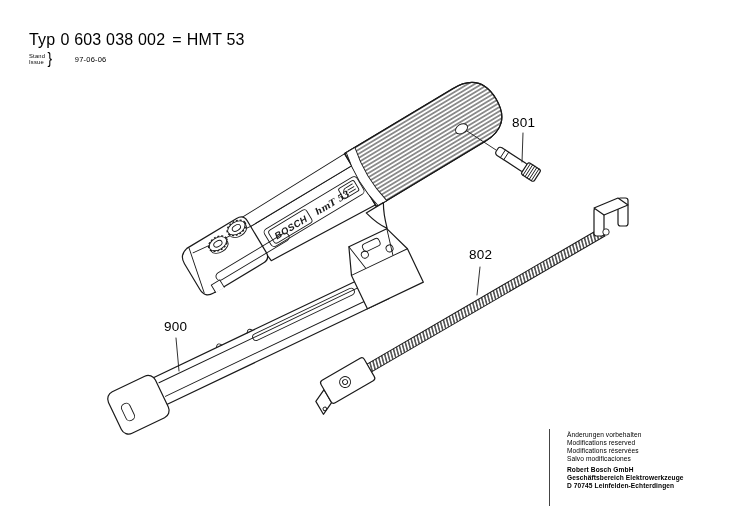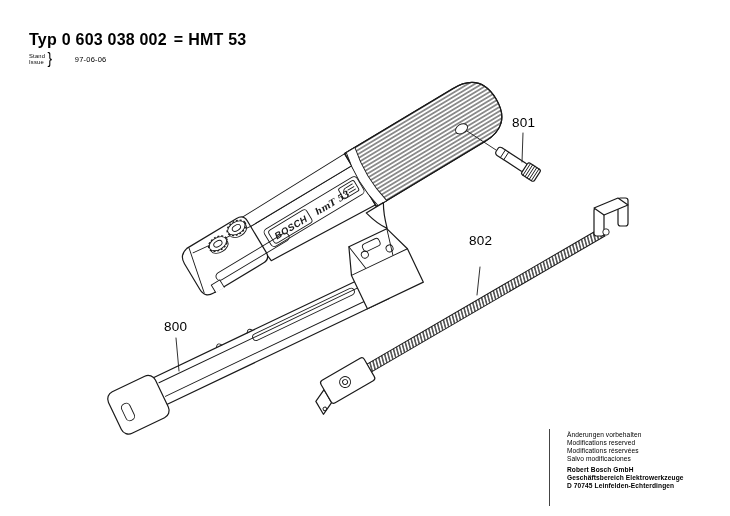--- a/index.html
+++ b/index.html
@@ -1,21 +1,21 @@
 <!DOCTYPE html>
 <html><head>
 <meta charset="utf-8">
 <style>
   html,body { margin:0; padding:0; background:#fff; }
   .page {
     position:relative; width:730px; height:516px; background:#ffffff;
     font-family:"Liberation Sans", sans-serif; color:#000; overflow:hidden;
   }
   
-  .typ-line { position:absolute; left:29px; top:31px; font-size:16px; font-weight:bold; letter-spacing:.2px; white-space:nowrap; }
+  .typ-line { position:absolute; left:29px; top:31px; font-size:16px; font-weight:normal; letter-spacing:.2px; white-space:nowrap; }
   .typ-line .eq { margin-left:7px; }
   .typ-line .num { margin-left:5px; }
   .typ-line .model { margin-left:5px; }
   .stand-row { position:absolute; left:29px; top:49px; display:flex; align-items:center; }
   .stand-col { display:flex; flex-direction:column; font-size:5.8px; line-height:6.4px; letter-spacing:.2px; }
   .brace { font-size:17px; font-weight:300; margin:0 3px 0 2px; transform:scaleX(.8); }
   .issue-date { font-size:7.5px; letter-spacing:.2px;padding-left:19px; }
   
   .part-label { position:absolute; font-size:13.5px; font-weight:normal; letter-spacing:.3px; }
   
@@ -140,23 +140,23 @@
       <rect class="wh" x="26" y="2" width="10" height="28" rx="2.5"></rect>
       <path class="wh" d="M2,12 L26,2 L36,9 L12,19 Z"></path>
       <circle class="wh-t" cx="14" cy="36" r="3.2"></circle>
     </g>
 
     <path class="ln-t" d="M176,338 L179,371"></path>
     <path class="ln-t" d="M523,133 L522,162"></path>
     <path class="ln-t" d="M480,267 L477,295"></path>
   </svg>
 
-  <div class="part-label" style="left:164px; top:319px;">800</div>
+  <div class="part-label" style="left:164px; top:319px;">900</div>
   <div class="part-label" style="left:512px; top:115px;">801</div>
-  <div class="part-label" style="left:469px; top:233px;">802</div>
+  <div class="part-label" style="left:469px; top:247px;">802</div>
 
   <div class="footer-rule"></div>
   <div class="footer-text">
     <div>Änderungen vorbehalten</div>
     <div>Modifications reserved</div>
     <div>Modifications réservées</div>
     <div>Salvo modificaciones</div>
     <div class="company">
       <div>Robert Bosch GmbH</div>
       <div>Geschäftsbereich Elektrowerkzeuge</div>

